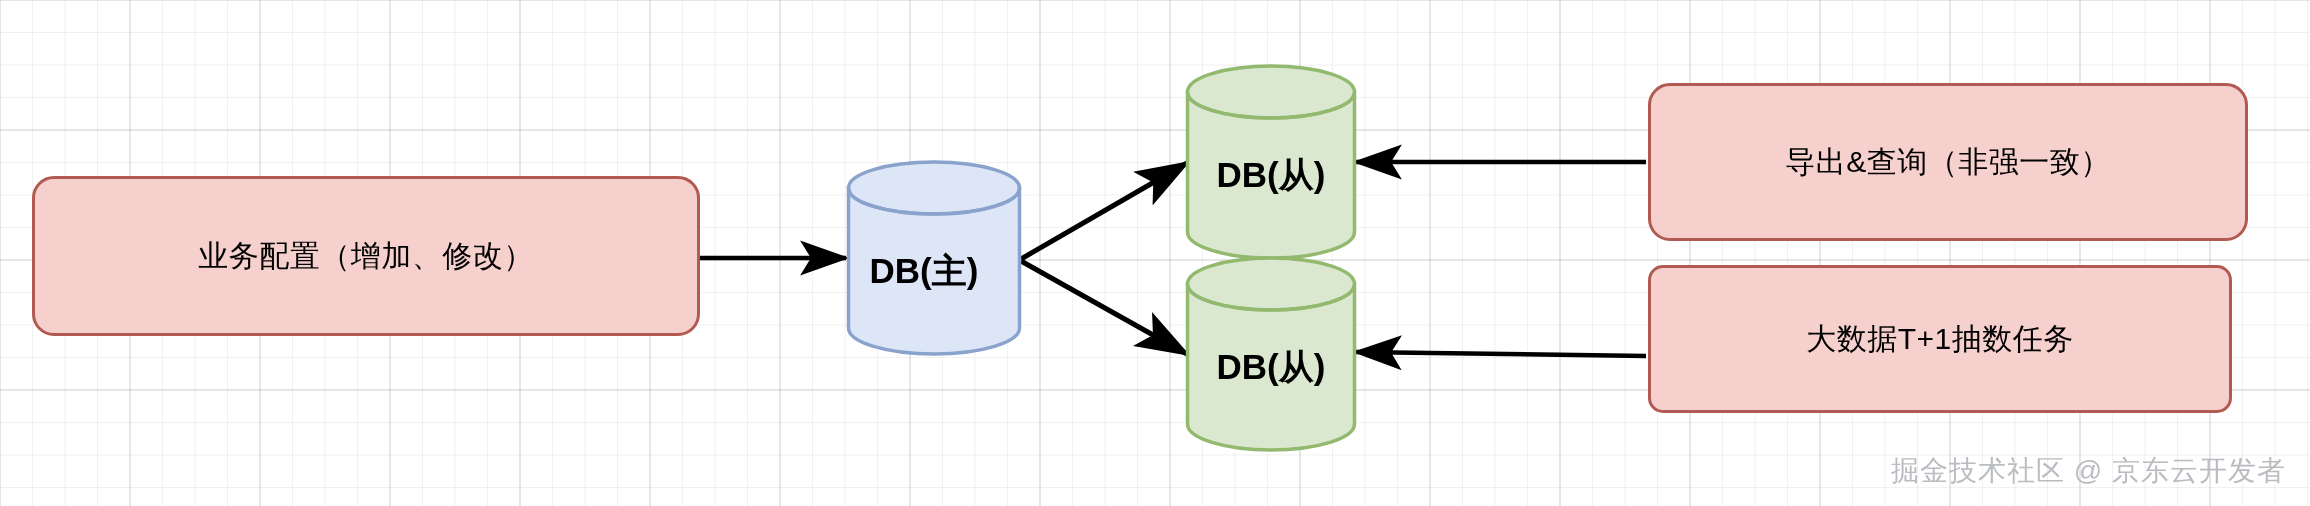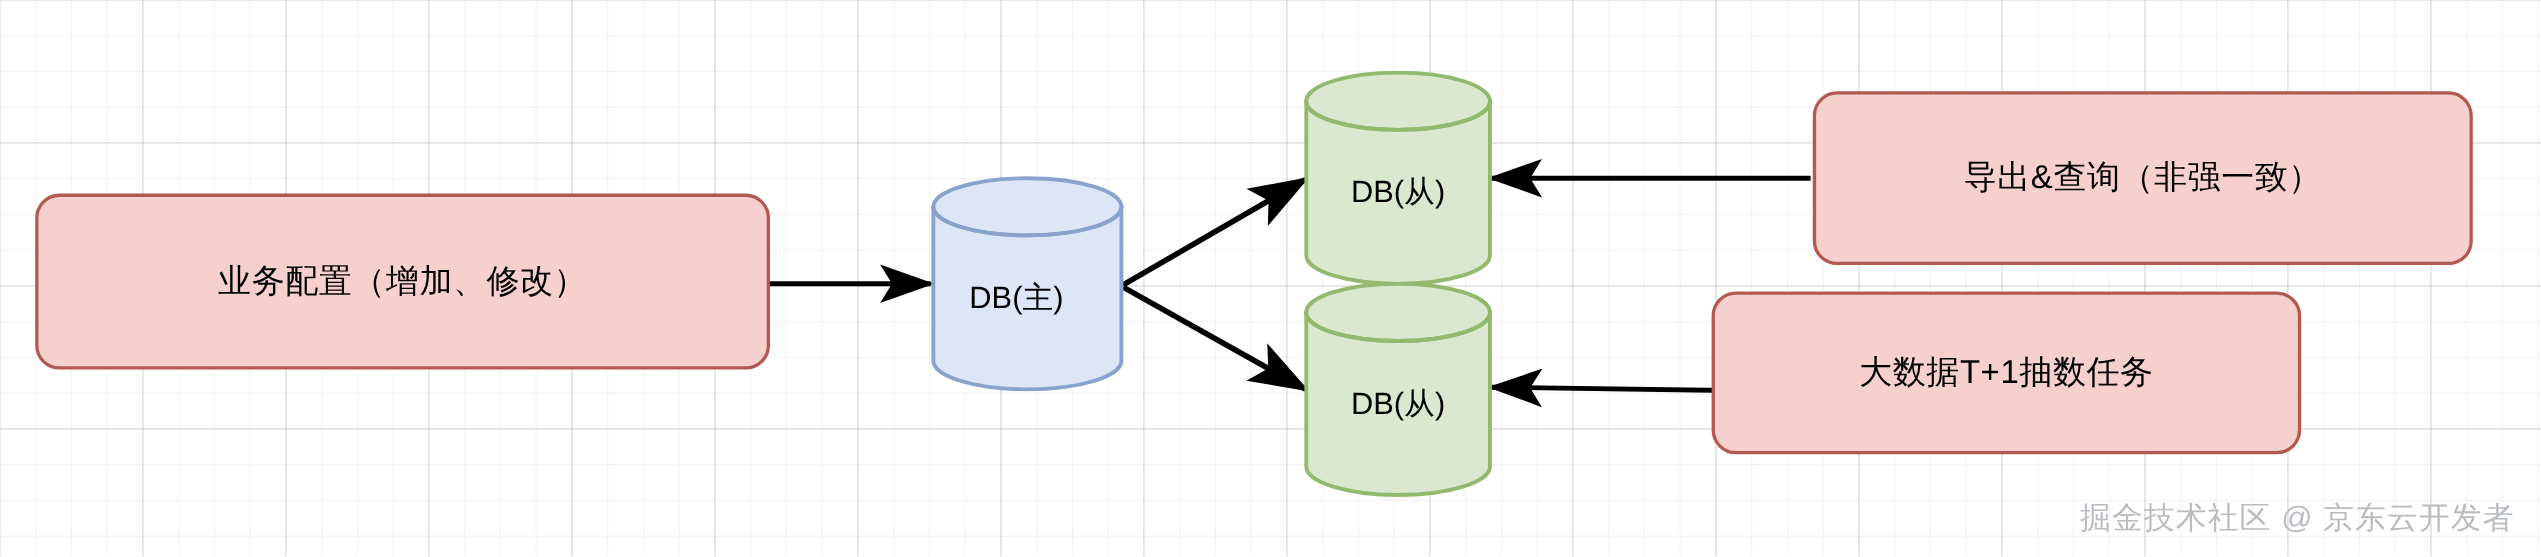--- a/index.html
+++ b/index.html
@@ -48,24 +48,25 @@
     border: 3px solid #b25a52;
     border-radius: 22px;
     color: #000000;
     font-size: 30px;
     letter-spacing: 0.5px;
     line-height: 1.25;
   }
   .cyl-label {
     position: absolute;
     color: #000000;
-    font-size: 28px;
+    font-size: 35px;
     white-space: nowrap;
     z-index: 4;
     pointer-events: none;
+    font-weight: bold;
   }
   .cyl-wrap { position: absolute; }
   .cyl-wrap svg { display: block; }
   .watermark {
     position: absolute;
     color: #b9bcc0;
     font-size: 28px;
     white-space: nowrap;
     letter-spacing: 1px;
   }
@@ -140,19 +141,19 @@
   </div>
   <div class="cyl-label" style="left:1185px; top:256px; width:172px; height:196px;
        display:flex; align-items:center; justify-content:center; padding-top:26px; box-sizing:border-box;">
     <span>DB(从)</span>
   </div>
 
   <div class="node proc-box" style="left:1648px; top:83px; width:600px; height:158px;">
     <span>导出&amp;查询（非强一致）</span>
   </div>
 
-  <div class="node proc-box" style="left:1556px; top:265px; width:536px; height:148px;">
+  <div class="node proc-box" style="left:1648px; top:265px; width:584px; height:148px;border-radius:15px;">
     <span>大数据T+1抽数任务</span>
   </div>
 
   <div class="watermark" style="right:24px; bottom:16px;">掘金技术社区 @ 京东云开发者</div>
 
 </div>
 
 </body></html>

